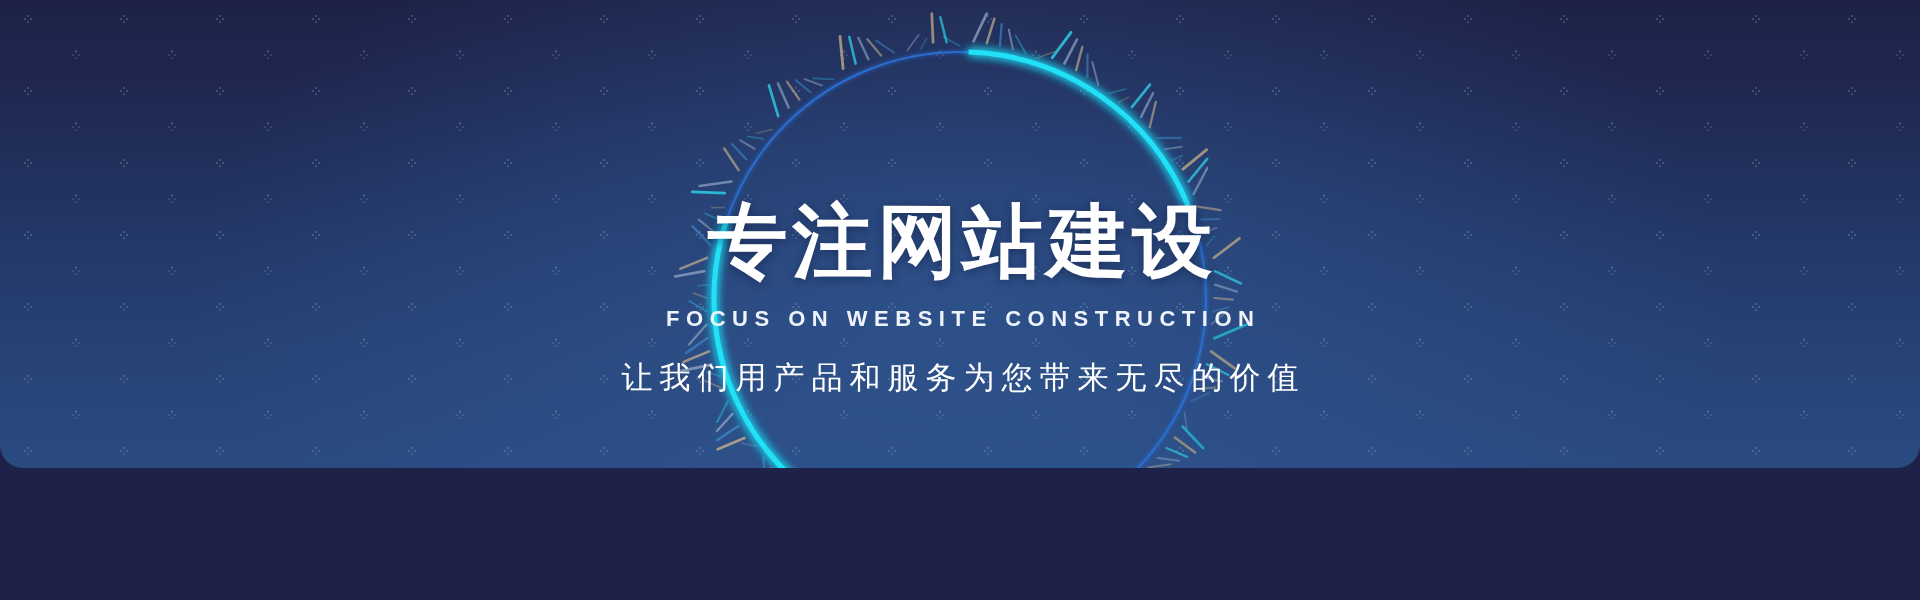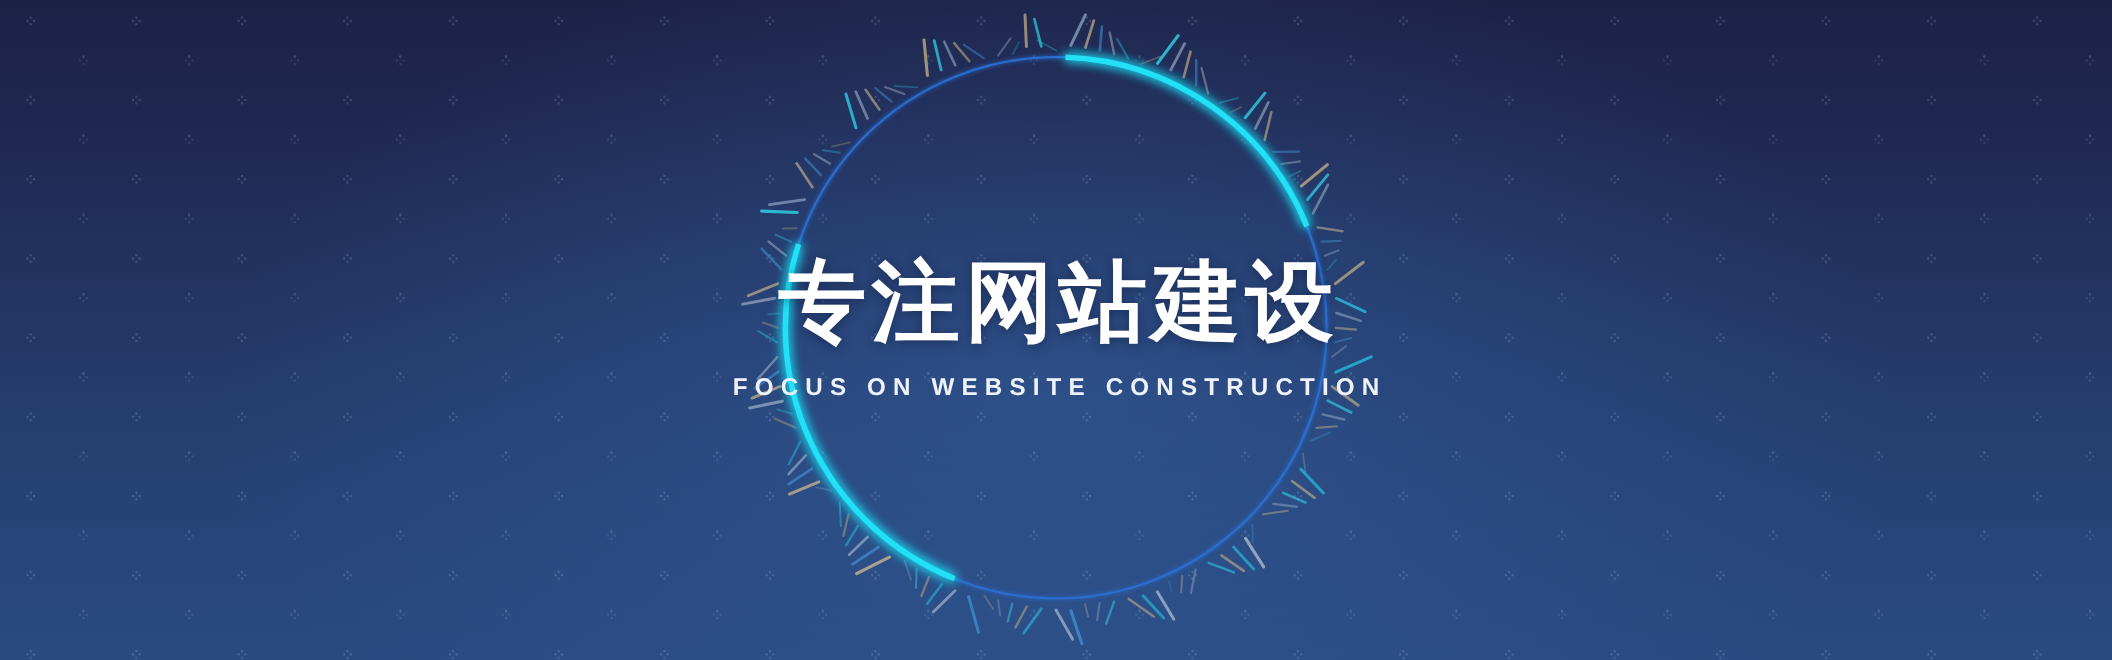--- a/index.html
+++ b/index.html
@@ -8,22 +8,23 @@
     width:1920px;
     height:600px;
     overflow:hidden;
     background:#1e2248;
     font-family:"Liberation Sans","DejaVu Sans",sans-serif;
   }
 
   .banner {
     position:relative;
     width:1920px;
-    height:600px;
+    height:468px;
     overflow:hidden;
+    border-radius:23px;
   }
 
   
   .bg-gradient {
     position:absolute;
     inset:0;
     background:
       radial-gradient(ellipse 1100px 620px at 50% 62%, rgba(52,96,160,0.55) 0%, rgba(52,96,160,0.0) 70%),
       linear-gradient(180deg,
         #1d2146 0%,
@@ -269,15 +270,16 @@
     <circle id="ring-base" cx="960" cy="298" r="246" fill="none" stroke="#2a6fd4" stroke-width="2" opacity="0.95" filter="url(#glowSoft)"></circle>
     <g id="accent-layer">
         <path d="M 968.6 52.1 A 246 246 0 0 1 1188.1 205.8" fill="none" stroke="#22e0f5" stroke-width="5" stroke-linecap="butt" filter="url(#glowCyan)"></path>
         <path d="M 867.8 526.1 A 246 246 0 0 1 726.0 222.0" fill="none" stroke="#22e0f5" stroke-width="5" stroke-linecap="butt" filter="url(#glowCyan)"></path>
       </g>
   </svg>
 
   <div class="content">
     <div class="title-main">专注网站建设</div>
     <div class="title-sub">FOCUS ON WEBSITE CONSTRUCTION</div>
+    <div class="title-tagline">让我们用产品和服务为您带来无尽的价值</div>
   </div>
 
 </div>
 
 </body></html>

